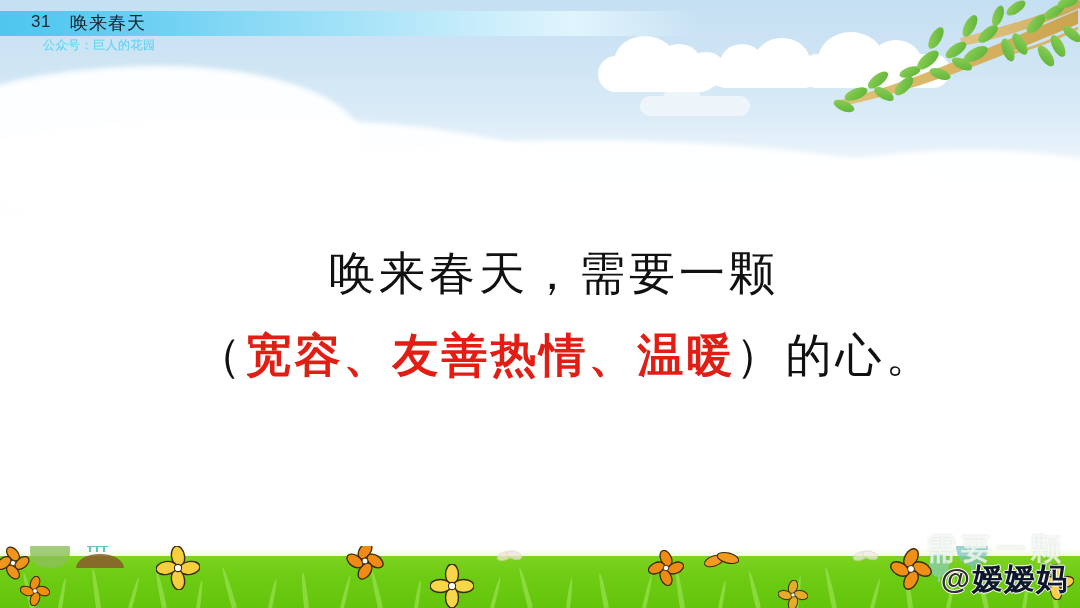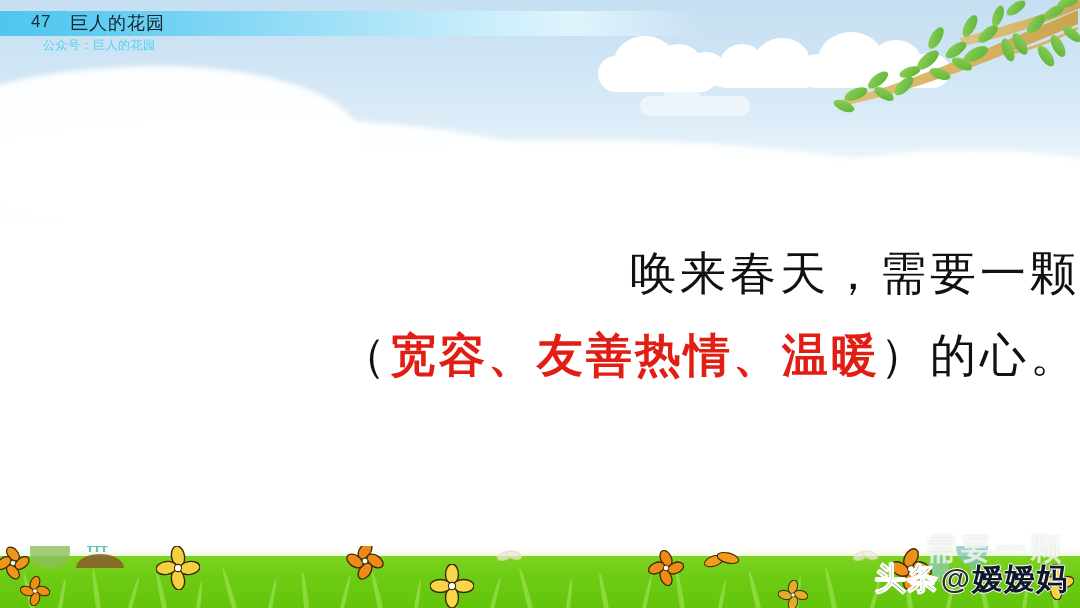--- a/index.html
+++ b/index.html
@@ -88,21 +88,21 @@
     font-size:43px;
     font-weight:600;
     color:#121212;
     letter-spacing:3px;
     white-space:nowrap;
   }
 
   
   .body-block{
     position:absolute;left:0;top:233px;width:1080px;
-    text-align:right;
+    text-align:center;
   }
   .body-line{
     font-family:"Liberation Serif","DejaVu Serif",serif;
     font-size:46px;
     color:#111111;
     letter-spacing:4px;
     line-height:82px;
     white-space:nowrap;
   }
   .line1{padding-left:28px;}
@@ -209,22 +209,22 @@
   </div>
   <div class="cloudgroup" style="left:640px;top:86px;opacity:.55;">
     <div class="cloud" style="left:0px;top:10px;width:110px;height:20px;border-radius:12px;"></div>
     <div class="cloud" style="left:22px;top:0px;width:40px;height:28px;"></div>
   </div>
 
   <div class="sky-fade"></div>
   <div class="mid-white"></div>
 
   <div class="headerbar"></div>
-  <div class="header-num">47</div>
-  <div class="header-title">巨人的花园</div>
+  <div class="header-num">31</div>
+  <div class="header-title">唤来春天</div>
   <div class="header-sub">公众号：巨人的花园</div>
 
   <div class="branch">
     <svg width="270" height="120" viewBox="0 0 270 120" xmlns="http://www.w3.org/2000/svg">
       <defs>
         <linearGradient id="bw" x1="0" y1="0" x2="1" y2="0">
           <stop offset="0%" stop-color="#e0c17a"></stop>
           <stop offset="50%" stop-color="#d8b463"></stop>
           <stop offset="100%" stop-color="#caa34f"></stop>
         </linearGradient>
@@ -461,18 +461,17 @@
             <ellipse cx="17" cy="26" rx="5" ry="8" transform="rotate(-15 17 26)"></ellipse>
             <ellipse cx="8" cy="17" rx="8" ry="5" transform="rotate(-15 8 17)"></ellipse>
           </g>
           <circle cx="17" cy="17" r="2.6" fill="#fff" stroke="#3a2a08" stroke-width=".8"></circle>
         </svg>
     </div>
   </div>
 
   <div class="wm-faint">需要一颗</div>
   <div class="wm-main">
-    <span class="wm-toutiao">头条</span>
     <span class="wm-at">@</span>
     <span class="wm-name">嫒嫒妈</span>
   </div>
 
 </div>
 
 </body></html>

